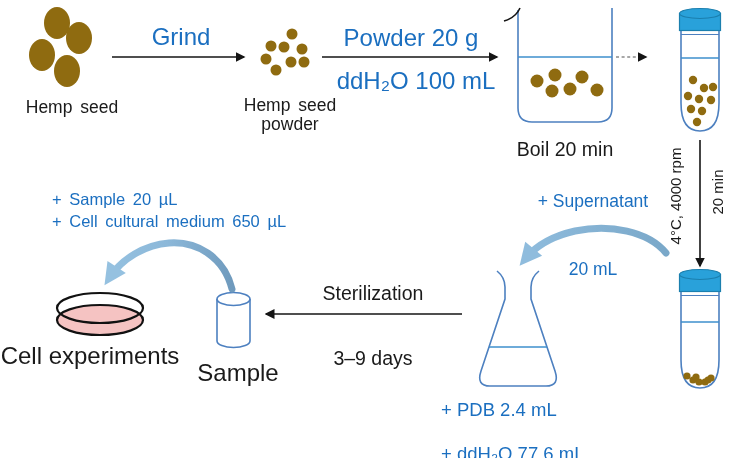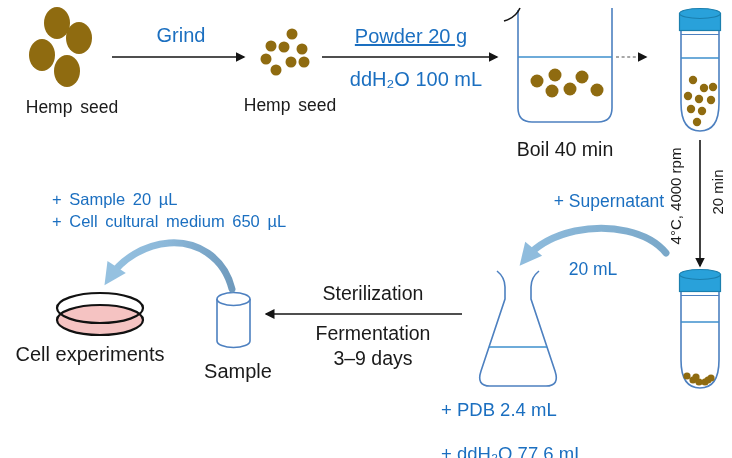--- a/index.html
+++ b/index.html
@@ -6,21 +6,21 @@
   .canvas {
     position:relative; width:732px; height:458px; background:#fff; overflow:hidden;
     font-family:"Liberation Sans", sans-serif;
   }
   .canvas svg { position:absolute; left:0; top:0; }
   .lbl { position:absolute; color:var(--text-black,#1a1a1a); line-height:1.12; white-space:nowrap; }
   .center { text-align:center; }
   .blu { color:var(--blue-text,#1b6fc0); }
   .rot { transform:rotate(-90deg); transform-origin:center center; }
   .ws { word-spacing:3px; }
-  .s20{font-size:20px;} .s19{font-size:19.5px;} .s18{font-size:18.5px;}
+  .s20{font-size:24px;} .s19{font-size:19.5px;} .s18{font-size:18.5px;}
   .s17{font-size:17.5px;} .s16{font-size:16.5px;} .s15{font-size:15px;}
   
   .seed { fill:var(--seed-brown,#8f6b10); }
   .vfill { fill:#ffffff; stroke:var(--vessel-outline,#4d80c0); stroke-width:1.6; }
   .vline { stroke:var(--vessel-outline,#4d80c0); stroke-width:1.2; fill:none; }
   .liq  { stroke:var(--liquid-line,#3e8fcc); stroke-width:1.7; fill:none; }
   .capf { fill:var(--cap-fill,#29a1da); stroke:var(--cap-stroke,#1b7fae); stroke-width:1.2; }
   .blk  { stroke:#151515; stroke-width:1.6; fill:none; }
   .dash { stroke:var(--dashed-gray,#8a8a8a); stroke-width:1.3; stroke-dasharray:3 2.6; fill:none; }
   .dishp{ fill:var(--pink-fill,#f5c3c2); stroke:#111; stroke-width:2.2; }
@@ -160,39 +160,39 @@
       <path d="M 666 253 C 648 231 610 224 575 231 C 553 236 536 246 526 258" stroke="url(#gradR)" stroke-width="7" fill="none" stroke-linecap="round" marker-end="url(#mA)"></path>
     </g>
 
     <g>
       <path d="M 232 289 C 224 257 197 241 169 243 C 144 245 122 259 110 277" stroke="url(#gradL)" stroke-width="7" fill="none" stroke-linecap="round" marker-end="url(#mA2)"></path>
     </g>
   </svg>
 
   <div class="lbl blu s20 center" style="left:138px; top:24px; width:86px;">Grind</div>
 
-  <div class="lbl blu s20 center" style="left:336px; top:25px; width:150px;text-decoration:underline;">Powder 20 g</div>
+  <div class="lbl blu s20 center" style="left:336px; top:25px; width:150px;">Powder 20 g</div>
 
   <div class="lbl blu s20 center" style="left:336px; top:68px; width:160px;">ddH₂O 100 mL</div>
 
   <div class="lbl s17 center ws" style="left:12px; top:98px; width:120px;">Hemp seed</div>
 
   <div class="lbl s17 center ws" style="left:236px; top:96px; width:108px;">Hemp seed</div>
-
-  <div class="lbl s19 center" style="left:500px; top:139px; width:130px;">Boil 40 min</div>
+  <div class="lbl s17 center" style="left:236px; top:115px; width:108px;">powder</div>
+
+  <div class="lbl s19 center" style="left:500px; top:139px; width:130px;">Boil 20 min</div>
 
   <div class="lbl s15 center rot" style="left:612px; top:187px; width:130px; height:18px;">4°C, 4000 rpm</div>
 
   <div class="lbl s15 center rot" style="left:654px; top:183px; width:130px; height:18px;">20 min</div>
 
-  <div class="lbl blu s17 center" style="left:540px; top:192px; width:138px;">+ Supernatant</div>
+  <div class="lbl blu s17 center" style="left:524px; top:192px; width:138px;">+ Supernatant</div>
   <div class="lbl blu s17 center" style="left:524px; top:216px; width:138px;margin-top:44px;">20 mL</div>
 
   <div class="lbl s19 center" style="left:293px; top:283px; width:160px;">Sterilization</div>
-  <div class="lbl s19 center" style="left:293px; top:323px; width:160px;">Fermentation</div>
   <div class="lbl s19 center" style="left:293px; top:348px; width:160px;">3–9 days</div>
 
   <div class="lbl s20 center" style="left:188px; top:360px; width:100px;">Sample</div>
 
   <div class="lbl blu s16 ws" style="left:52px; top:190px;">+ Sample 20 µL</div>
   <div class="lbl blu s16 ws" style="left:52px; top:212px;">+ Cell cultural medium 650 µL</div>
 
   <div class="lbl s20 center" style="left:0px; top:343px; width:180px;">Cell experiments</div>
 
   <div class="lbl blu s18" style="left:441px; top:400px;">+ PDB 2.4 mL</div>

